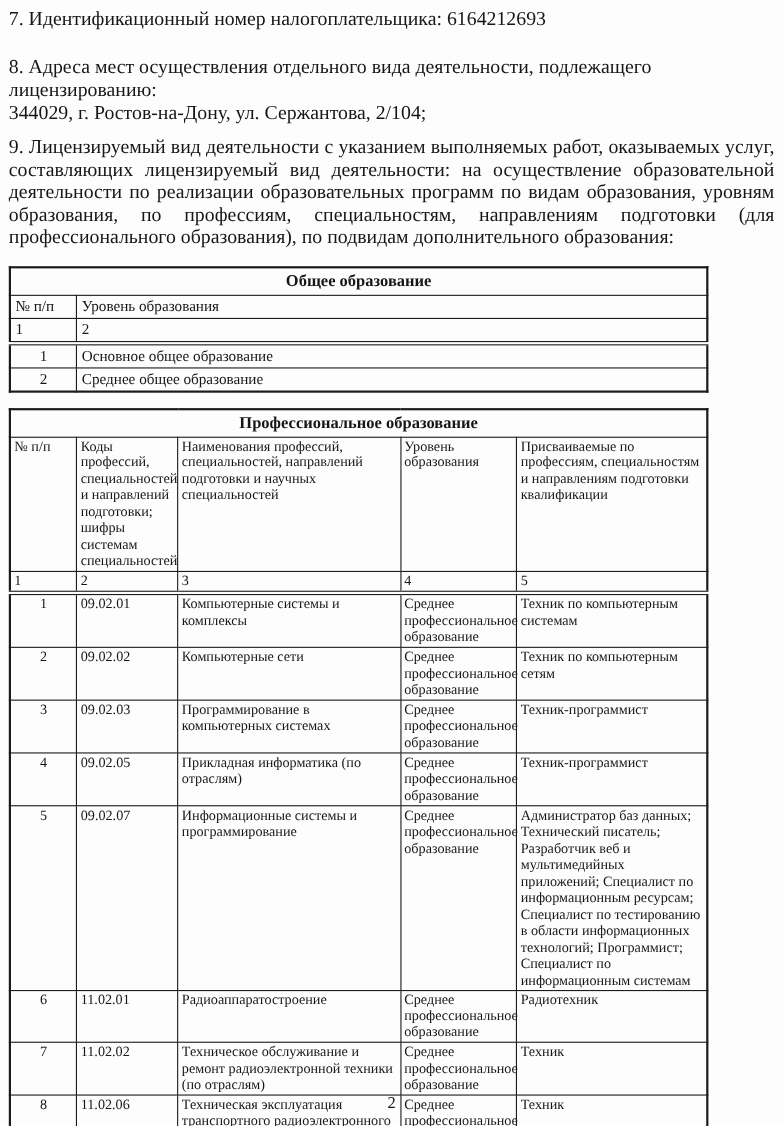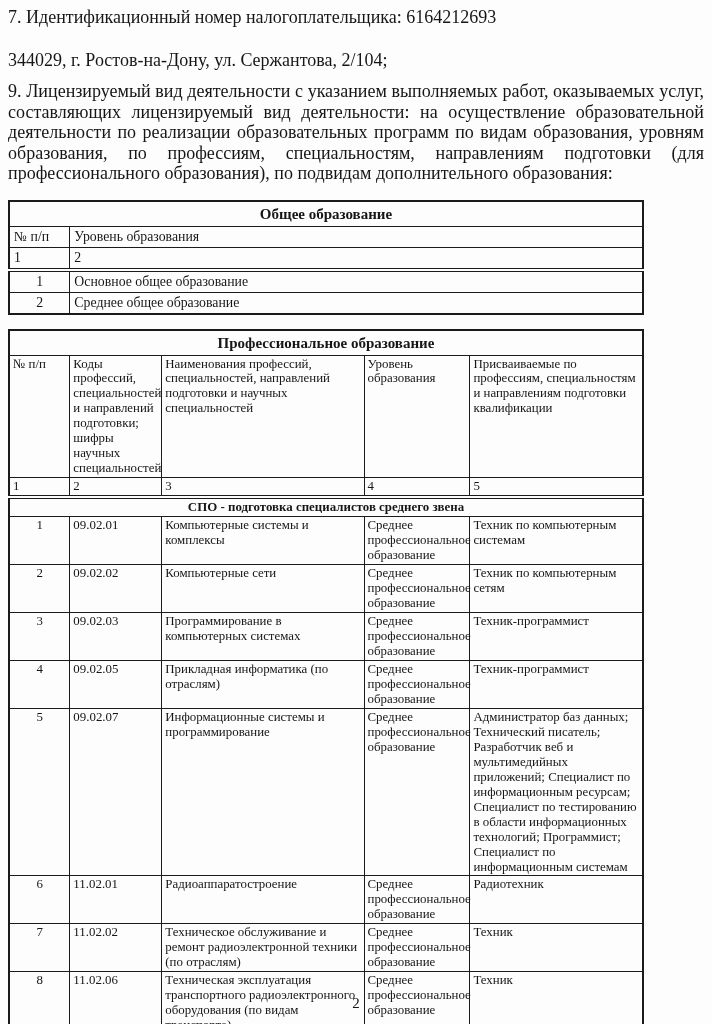--- a/index.html
+++ b/index.html
@@ -34,20 +34,21 @@
   }
 </style>
 </head>
 <body>
 
 <div class="page">
 
   <p class="para p7">7. Идентификационный номер налогоплательщика: 6164212693</p>
 
   <div class="para p8">
+    <div>8. Адреса мест осуществления отдельного вида деятельности, подлежащего лицензированию:</div>
     <div>344029, г. Ростов-на-Дону, ул. Сержантова, 2/104;</div>
   </div>
 
   <p class="para p9">9. Лицензируемый вид деятельности с указанием выполняемых работ, оказываемых услуг, составляющих лицензируемый вид деятельности: на осуществление образовательной деятельности по реализации образовательных программ по видам образования, уровням образования, по профессиям, специальностям, направлениям подготовки (для профессионального образования), по подвидам дополнительного образования:</p>
 
   <table class="t1 outer">
     <colgroup>
         <col style="width:9.6%">
         <col style="width:90.4%">
       </colgroup>
@@ -81,34 +82,31 @@
         <col style="width:31.9%">
       <col style="width:16.7%">
         <col style="width:27.3%">
     </colgroup>
     <tbody>
         <tr>
       <td class="title-cell" colspan="5">Профессиональное образование</td>
     </tr>
     <tr>
       <td class="center">№ п/п</td>
-      <td class="center">Коды профессий, специальностей и направлений подготовки; шифры научных специальностей</td>
+      <td class="center">Коды профессий, специальностей и направлений подготовки; шифры системам специальностей</td>
       <td class="center">Наименования профессий, специальностей, направлений подготовки и научных специальностей</td>
       <td class="center">Уровень образования</td>
       <td class="center">Присваиваемые по профессиям, специальностям и направлениям подготовки квалификации</td>
     </tr>
     <tr class="dbl">
       <td class="center">1</td>
       <td class="center">2</td>
       <td class="center">3</td>
       <td class="center">4</td>
       <td class="center">5</td>
-    </tr>
-    <tr>
-      <td class="section-cell" colspan="5">СПО - подготовка специалистов среднего звена</td>
     </tr>
 
     <tr>
       <td class="num-cell">1</td>
       <td>09.02.01</td>
       <td class="name-cell">Компьютерные системы и комплексы</td>
       <td>Среднее профессиональное образование</td>
       <td>Техник по компьютерным системам</td>
     </tr>
     <tr>

